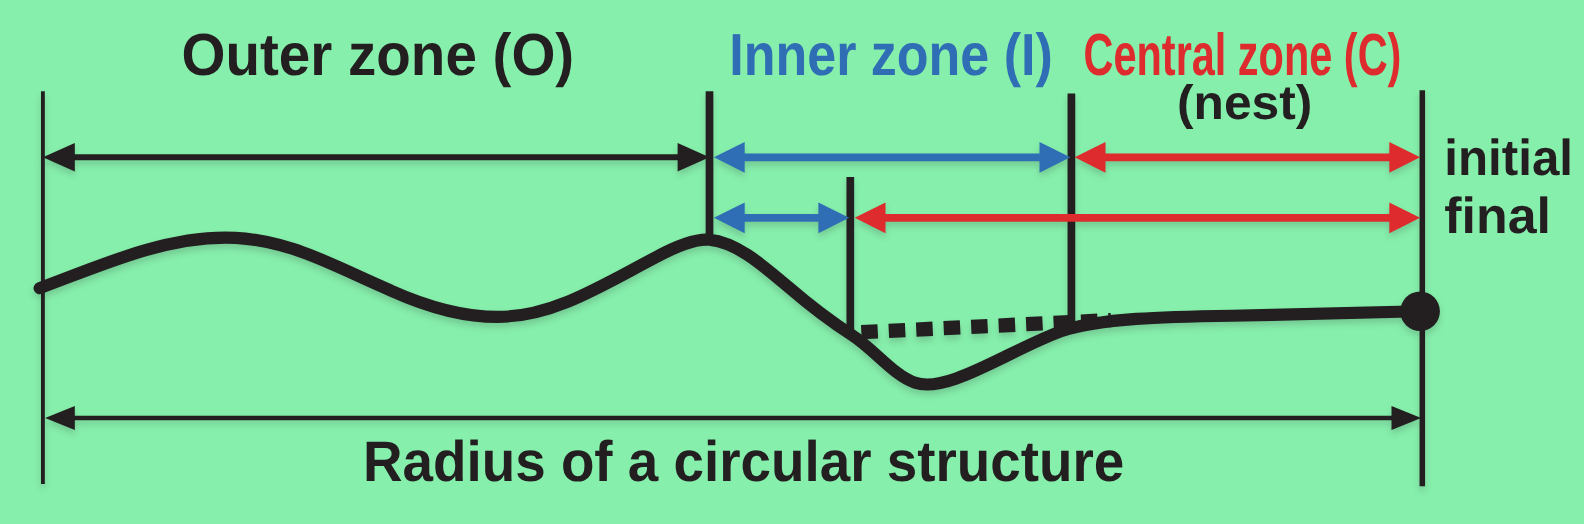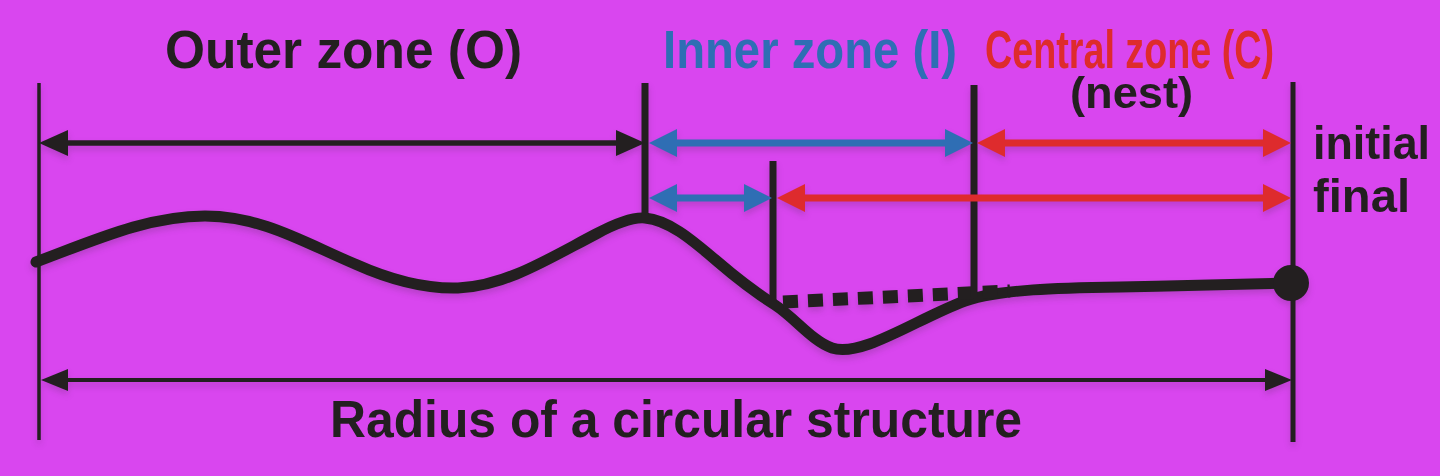--- a/index.html
+++ b/index.html
@@ -4,21 +4,21 @@
 <style>
   html, body {
     margin: 0;
     padding: 0;
     background: #ffffff;
   }
   .stage {
     position: relative;
     width: 1440px;
     height: 476px;
-    background: #d946ef;
+    background: #86efac;
     overflow: hidden;
   }
   svg { display: block; }
   .lbl {
     font-family: "Liberation Sans", "DejaVu Sans", sans-serif;
     font-weight: bold;
   }
   .zone-lbl   { font-size: 54px; }
   .sub-lbl    { font-size: 44px; }
   .row-lbl    { font-size: 46px; }

